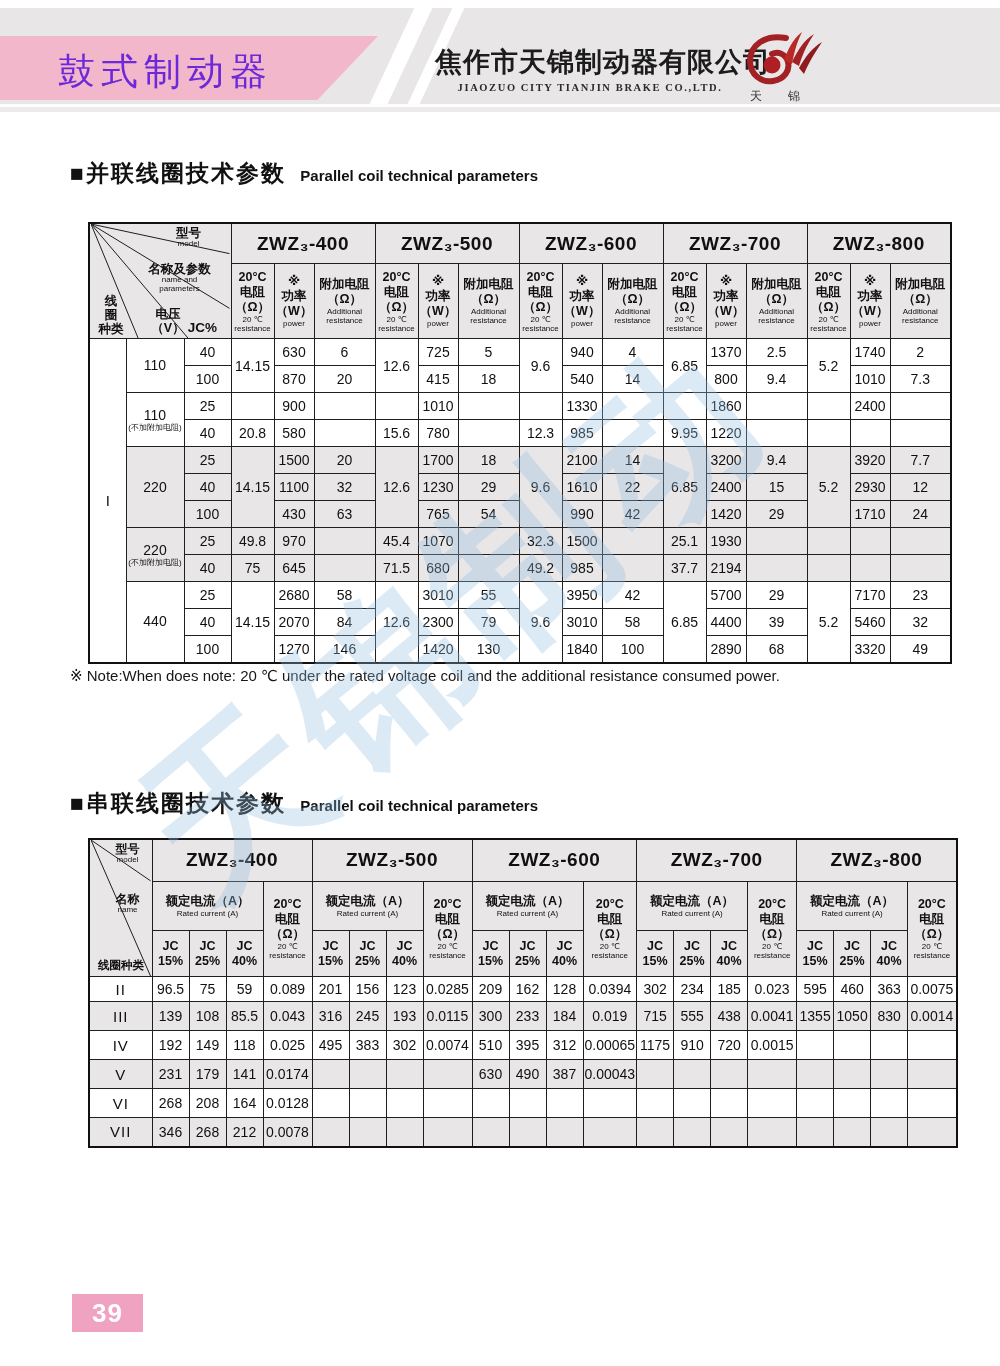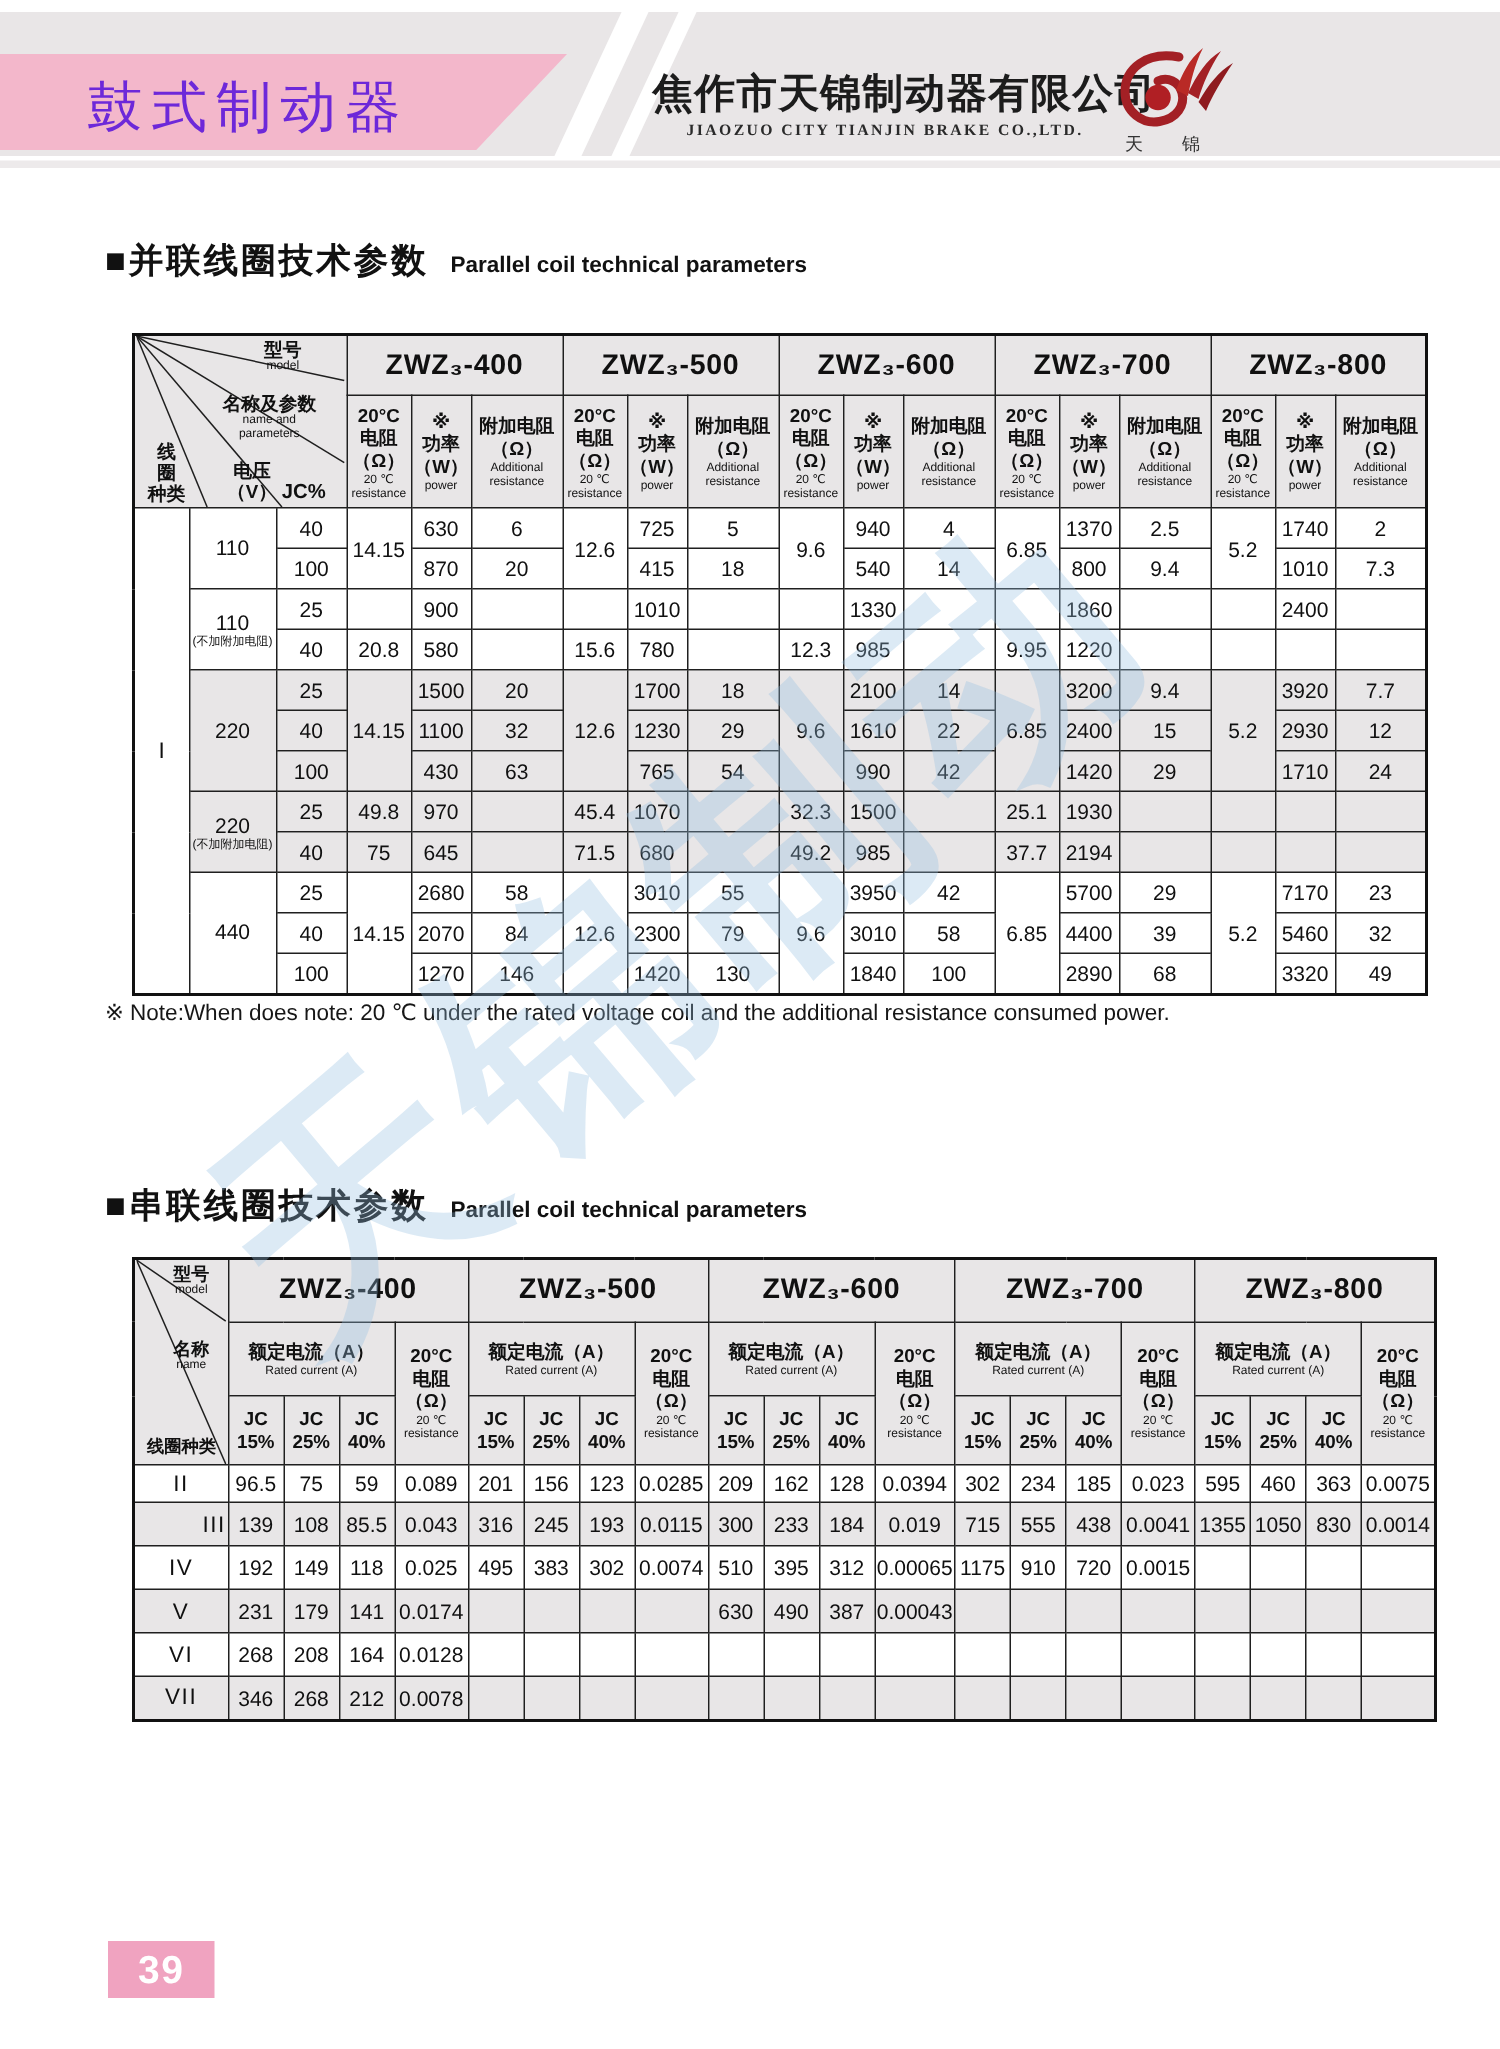--- a/index.html
+++ b/index.html
@@ -691,21 +691,21 @@
           <td>302</td>
           <td>234</td>
           <td>185</td>
           <td>0.023</td>
           <td>595</td>
           <td>460</td>
           <td>363</td>
           <td>0.0075</td>
         </tr>
         <tr>
-          <td class="shade rowlabel" style="height: 29px; text-align: right;">III</td>
+          <td class="shade rowlabel" style="height: 29px;">III</td>
           <td class="shade">139</td>
           <td class="shade">108</td>
           <td class="shade">85.5</td>
           <td class="shade">0.043</td>
           <td class="shade">316</td>
           <td class="shade">245</td>
           <td class="shade">193</td>
           <td class="shade">0.0115</td>
           <td class="shade">300</td>
           <td class="shade">233</td>

